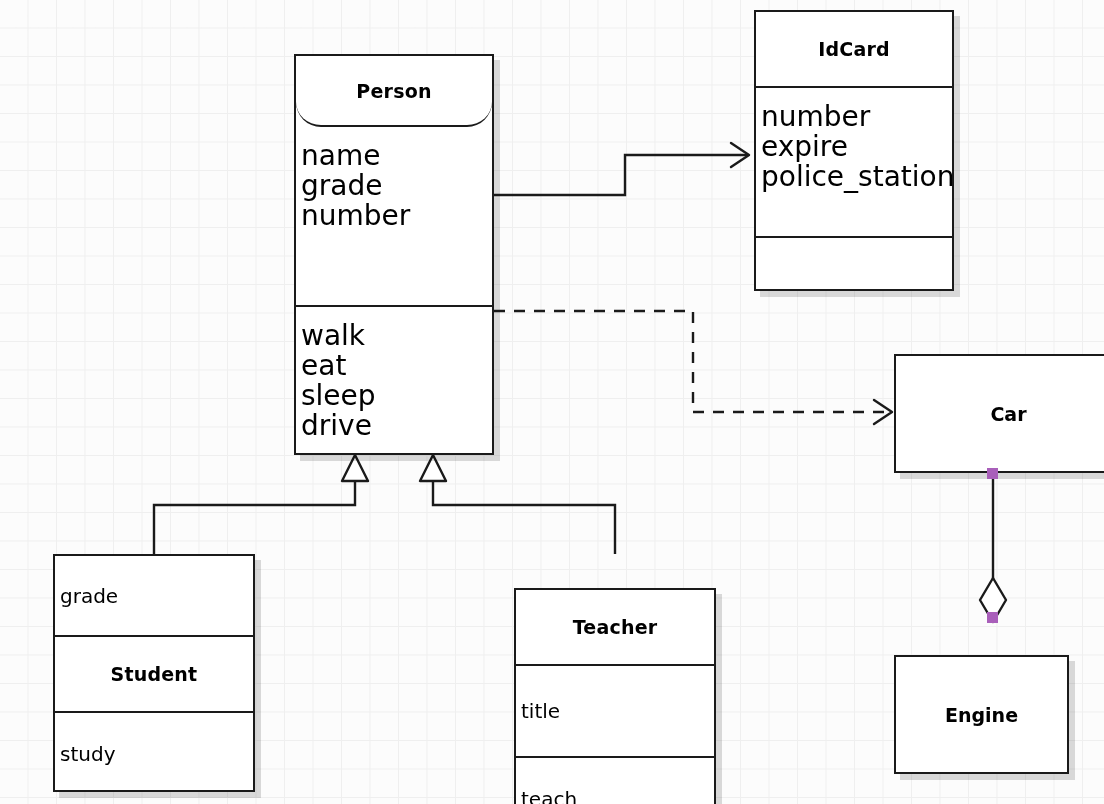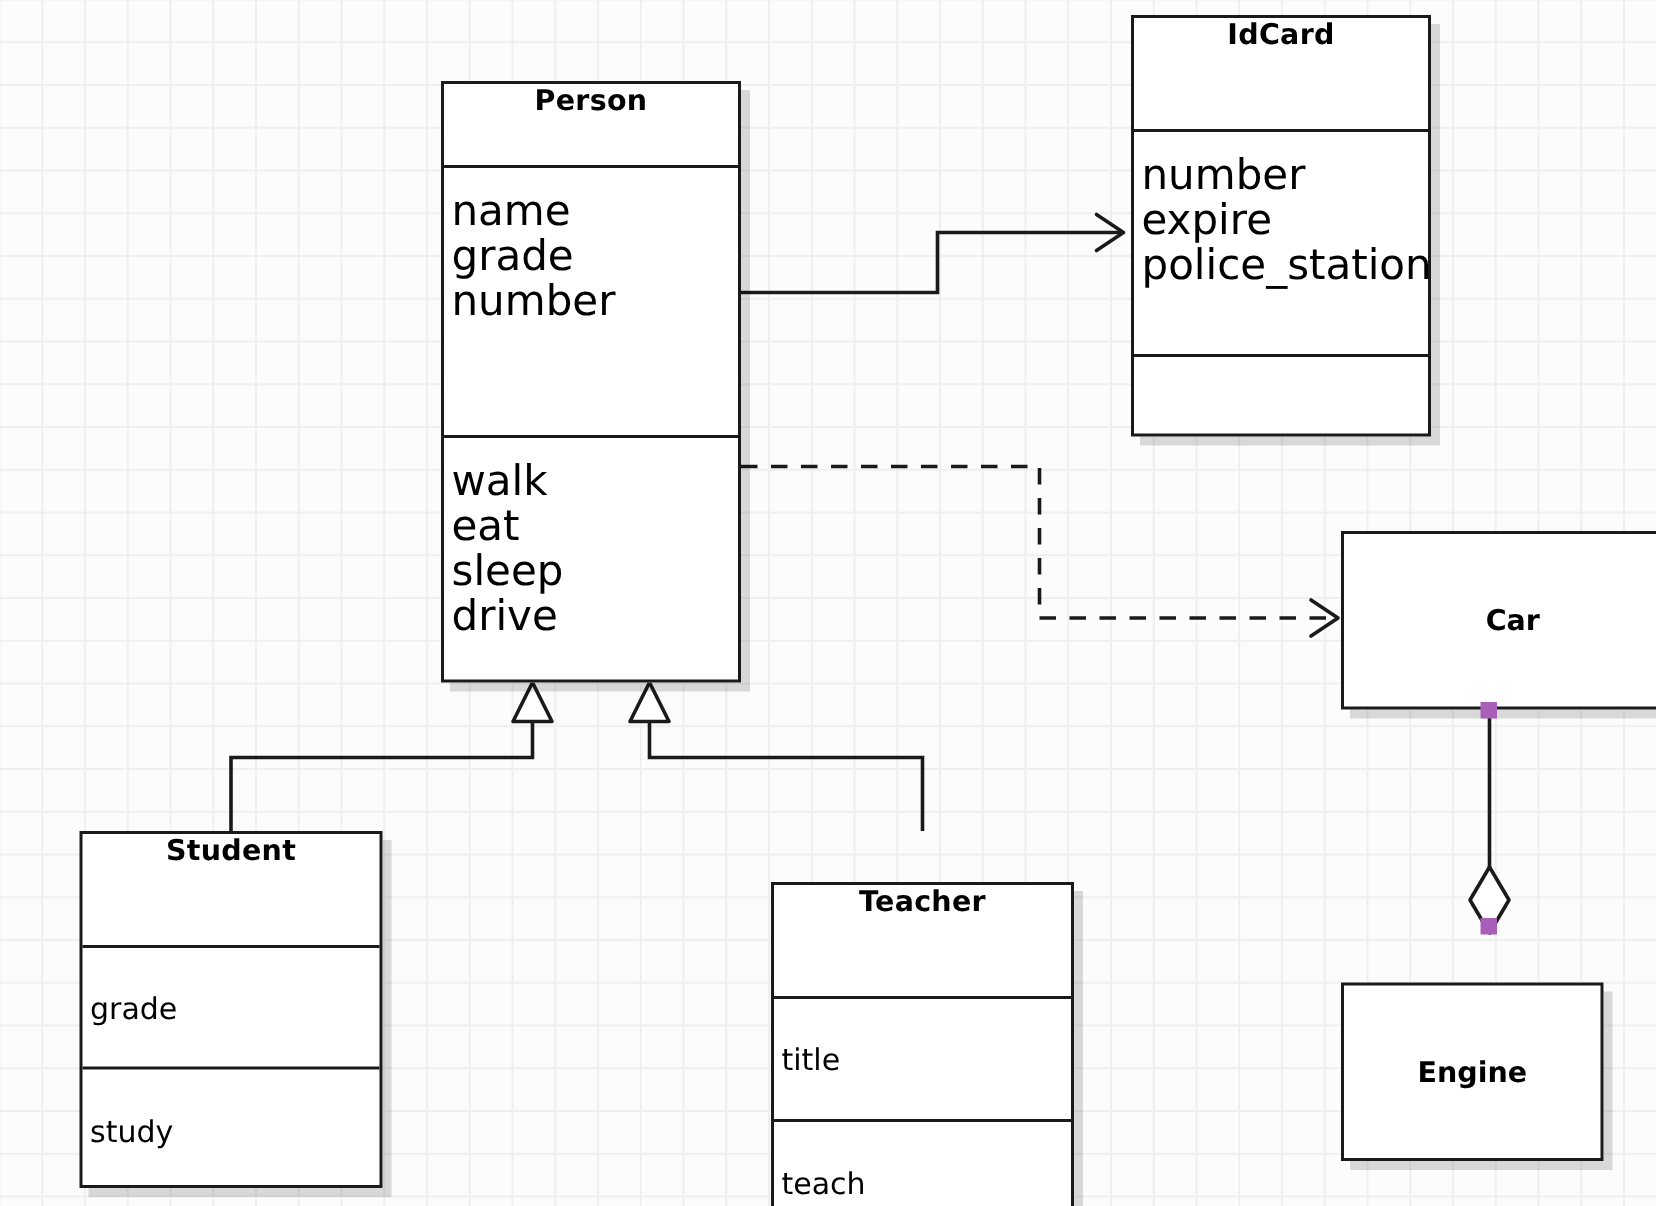--- a/index.html
+++ b/index.html
@@ -43,20 +43,21 @@
   .compartment {
     box-sizing: border-box;
     border-bottom: 2px solid #1a1a1a;
     overflow: hidden;
   }
   .compartment:last-child {
     border-bottom: none;
   }
   .cmp-title {
     display: flex;
+    align-items: center;
     justify-content: center;
     font-weight: bold;
     font-size: 19px;
     color: #000000;
     letter-spacing: 0.2px;
   }
   .cmp-list {
     padding: 14px 0 0 5px;
   }
   .cmp-list .member {
@@ -122,21 +123,21 @@
       <polygon points="433,455 420,481 446,481" fill="#ffffff" stroke="#1a1a1a" stroke-width="2.4" stroke-linejoin="round"></polygon>
     </g>
 
     <g>
       <path d="M 993 473 L 993 580" fill="none" stroke="#1a1a1a" stroke-width="2.4"></path>
       <polygon points="993,578 1006,600 993,622 980,600" fill="#ffffff" stroke="#1a1a1a" stroke-width="2.4" stroke-linejoin="round"></polygon>
     </g>
   </svg>
 
   <div class="uml-class" style="left:294px; top:54px; width:200px; height:401px;">
-    <div class="compartment cmp-title" style="height:56px;">
+    <div class="compartment cmp-title" style="height:71px;border-radius:25px;">
       <span>Person</span>
     </div>
     <div class="compartment cmp-list" style="height:180px;">
       <div class="member">name</div>
       <div class="member">grade</div>
       <div class="member">number</div>
     </div>
     <div class="compartment cmp-list" style="height:161px;">
       <div class="member">walk</div>
       <div class="member">eat</div>
@@ -151,36 +152,36 @@
     </div>
     <div class="compartment cmp-list" style="height:150px;">
       <div class="member">number</div>
       <div class="member">expire</div>
       <div class="member">police_station</div>
     </div>
     <div class="compartment cmp-empty" style="height:51px;"></div>
   </div>
 
   <div class="uml-class" style="left:53px; top:554px; width:202px; height:238px;">
+    <div class="compartment cmp-single" style="height:81px;">
+      <span class="member">grade</span>
+    </div>
     <div class="compartment cmp-title" style="height:76px;">
       <span>Student</span>
-    </div>
-    <div class="compartment cmp-single" style="height:81px;">
-      <span class="member">grade</span>
     </div>
     <div class="compartment cmp-single" style="height:81px;">
       <span class="member">study</span>
     </div>
   </div>
 
   <div class="uml-class" style="left:514px; top:588px; width:202px; height:238px;">
     <div class="compartment cmp-title" style="height:76px;">
       <span>Teacher</span>
     </div>
-    <div class="compartment cmp-single" style="height:82px;">
+    <div class="compartment cmp-single" style="height:92px;">
       <span class="member">title</span>
     </div>
     <div class="compartment cmp-single" style="height:81px;">
       <span class="member">teach</span>
     </div>
   </div>
 
   <div class="uml-class uml-plain" style="left:894px; top:354px; width:229px; height:119px;">
     <span class="plain-title">Car</span>
   </div>

